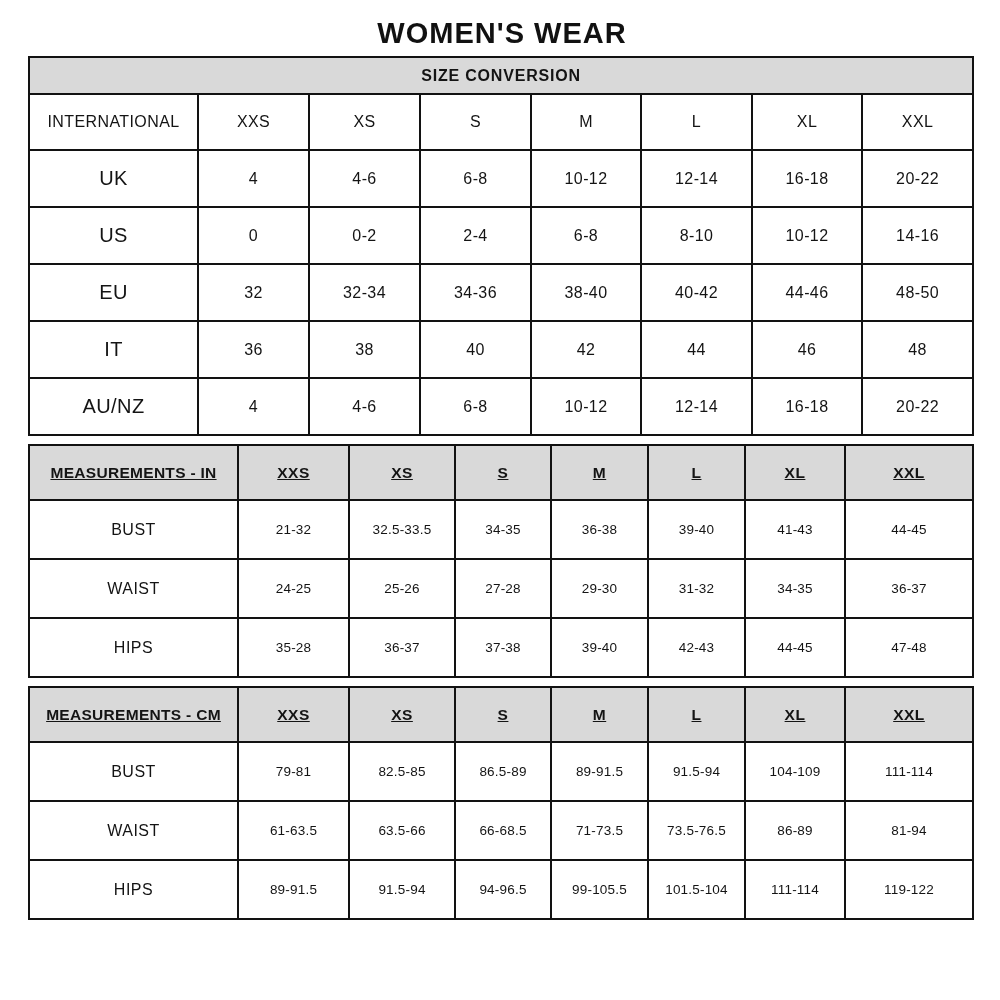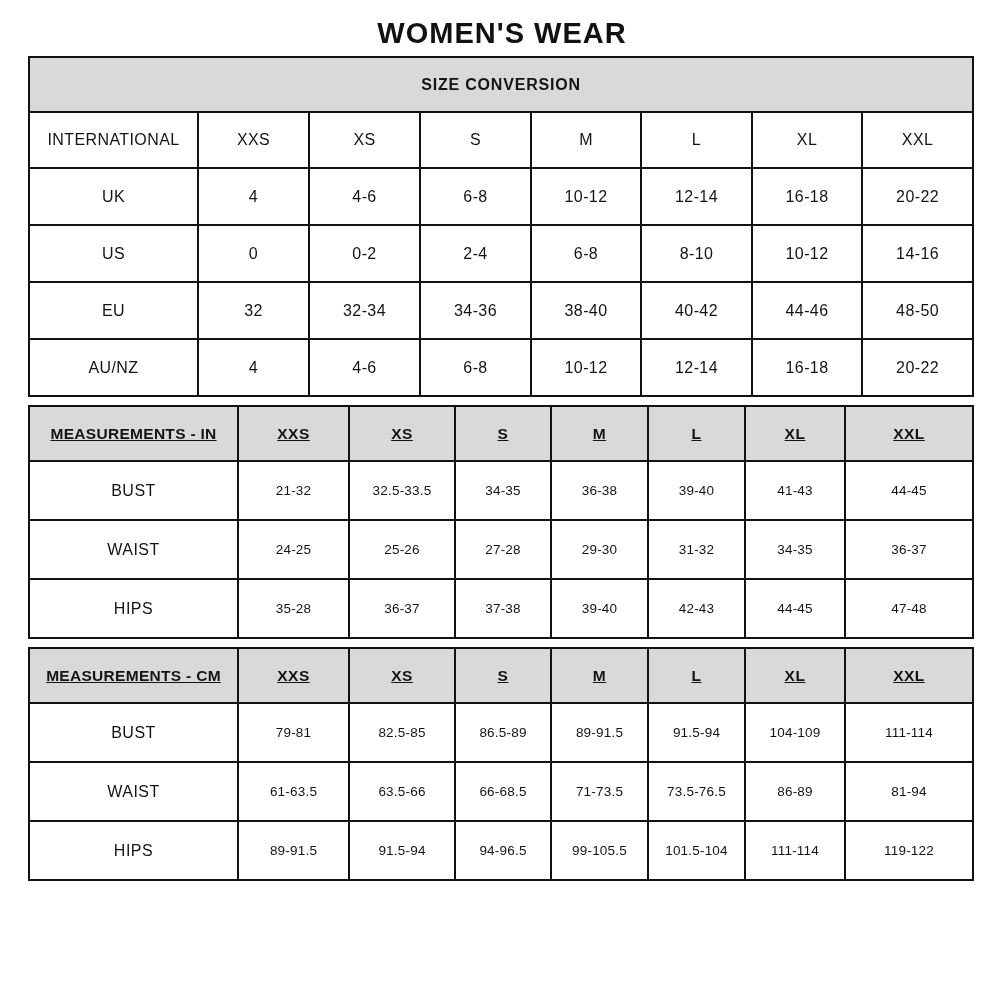--- a/index.html
+++ b/index.html
@@ -32,31 +32,31 @@
     border: 2px solid #121212;
     text-align: center;
     vertical-align: middle;
     font-weight: 400;
     padding: 0;
     overflow: hidden;
     white-space: nowrap;
   }
   
   .t1 tr { height: 57px; }
-  .t1 tr.banner-row { height: 55px; }
+  .t1 tr.banner-row { height: 37px; }
   .t1 tr.cols-row { height: 56px; }
   .banner {
     background: #d9d9d9;
     font-weight: 700;
     font-size: 16px;
     letter-spacing: 0.8px;
   }
   .col-h { font-size: 16px; letter-spacing: 0.4px; }
   .t1 td { font-size: 16px; letter-spacing: 0.4px; }
-  .t1 .row-label { font-size: 16px; letter-spacing: 0.4px; }
+  .t1 .row-label { font-size: 20px; letter-spacing: 0.4px; }
   
   .t2 tr, .t3 tr { height: 59px; }
   .t2 tr.head, .t3 tr.head { height: 55px; text-decoration: underline; }
   .banner2 {
     background: #d9d9d9;
     font-weight: 700;
     font-size: 15.5px;
     letter-spacing: 0.3px;
   }
   .size-h {
@@ -122,20 +122,30 @@
       </tr>
       <tr>
         <th class="row-label">EU</th>
         <td class="val">32</td>
         <td class="val">32-34</td>
         <td class="val">34-36</td>
         <td class="val">38-40</td>
         <td class="val">40-42</td>
         <td class="val">44-46</td>
         <td class="val">48-50</td>
+      </tr>
+      <tr>
+        <th class="row-label">IT</th>
+        <td class="val">36</td>
+        <td class="val">38</td>
+        <td class="val">40</td>
+        <td class="val">42</td>
+        <td class="val">44</td>
+        <td class="val">46</td>
+        <td class="val">48</td>
       </tr>
       <tr>
         <th class="row-label">AU/NZ</th>
         <td class="val">4</td>
         <td class="val">4-6</td>
         <td class="val">6-8</td>
         <td class="val">10-12</td>
         <td class="val">12-14</td>
         <td class="val">16-18</td>
         <td class="val">20-22</td>

